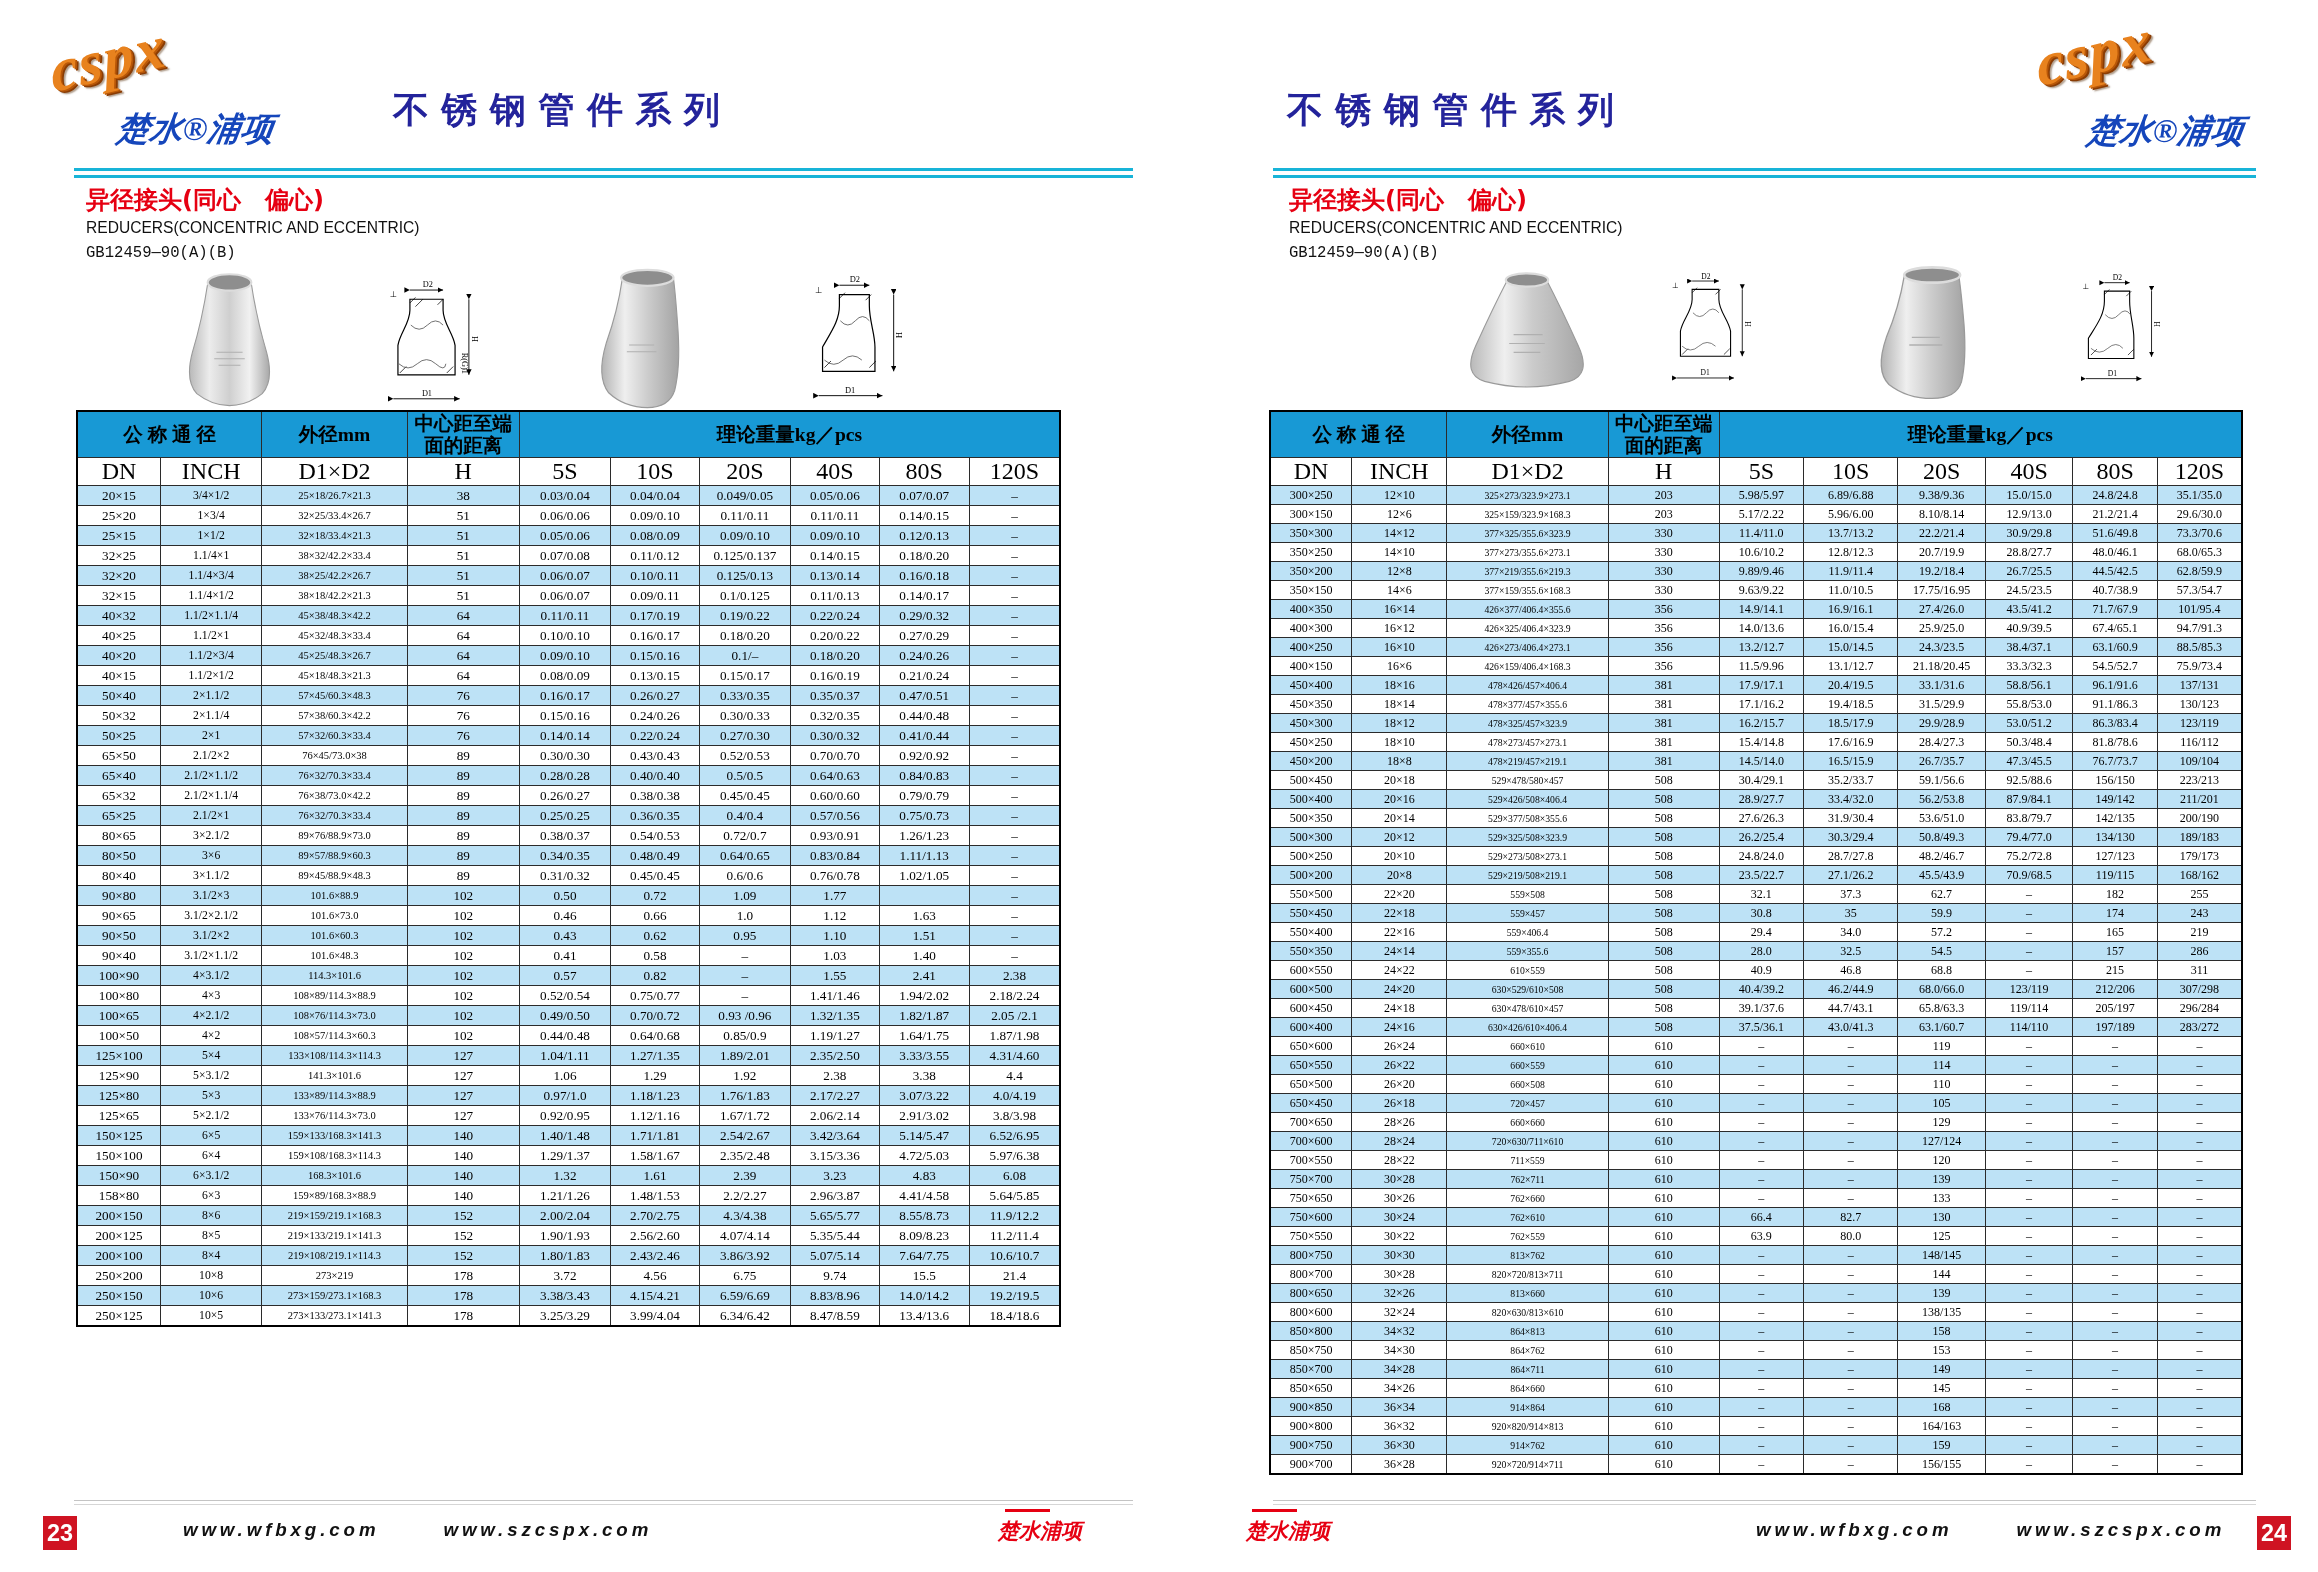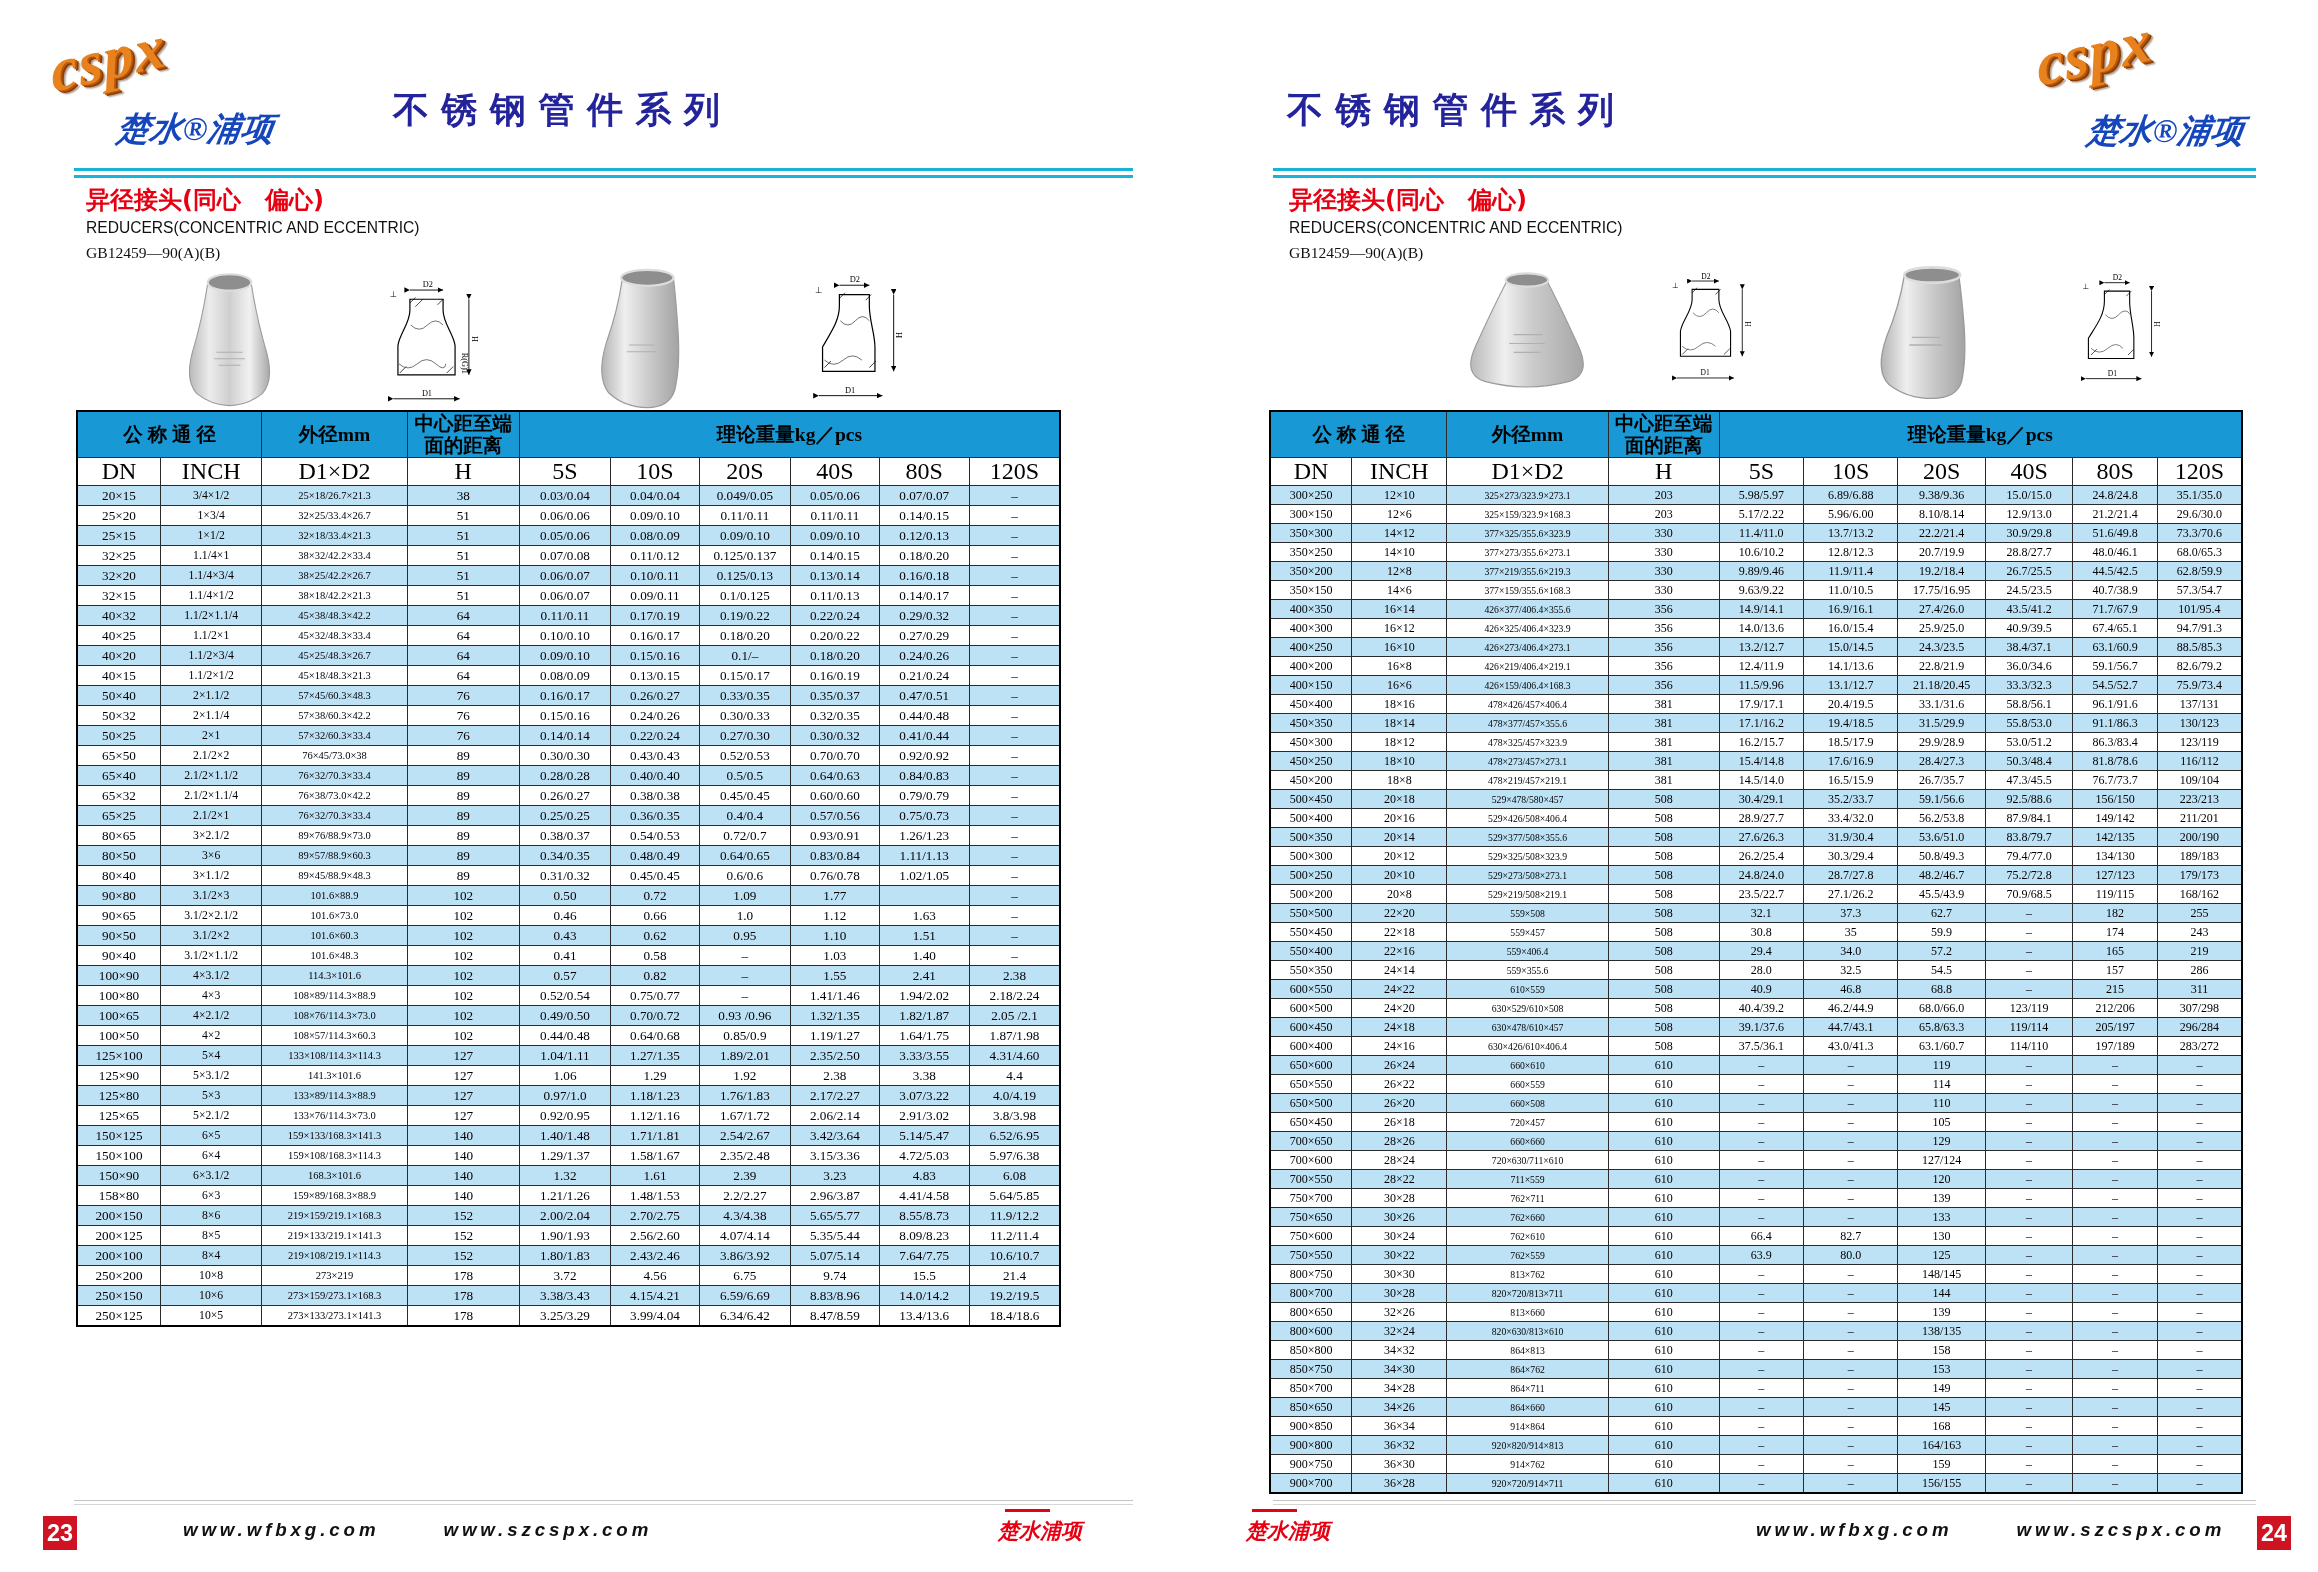--- a/index.html
+++ b/index.html
@@ -12,21 +12,21 @@
         text-shadow:1.6px 1.6px 0 #b85708,3.1px 3.1px 0 #8a3c04,4.7px 4.7px 1.6px rgba(80,40,0,.45);
         transform:rotate(-13deg) skewX(-6deg);transform-origin:left bottom;}
   .brandcn{font-style:italic;font-weight:bold;font-size:33px;color:#1546bb;transform:skewX(-8deg);
            white-space:nowrap;}
   .series{font-weight:bold;font-size:36px;color:#23239b;letter-spacing:12.5px;white-space:nowrap;
           font-family:"DejaVu Sans","Liberation Sans",sans-serif;}
   .cyanline{height:3.9px;border-top:3.1px solid #18b4d8;border-bottom:3.1px solid #18b4d8;}
   .sec-cn{font-size:24px;font-weight:bold;color:#e60012;white-space:nowrap;
           font-family:"DejaVu Sans","Liberation Sans",sans-serif;}
   .sec-en{font-size:15.6px;color:#111;font-family:"Liberation Sans",sans-serif;white-space:nowrap;}
-  .sec-std{font-size:15.6px;color:#111;font-family:Liberation Serif, serif;white-space:nowrap;}
+  .sec-std{font-size:15.6px;color:#111;font-family:Liberation Mono, monospace;white-space:nowrap;}
   
   table.dtable{border-collapse:collapse;table-layout:fixed;width:100%;border:2.3px solid #000;}
   .dtable th,.dtable td{border:0.8px solid #2b2b2b;text-align:center;vertical-align:middle;
         padding:0;overflow:hidden;white-space:nowrap;}
   .dtable tr.group th{background:#1899d5;font-size:19.5px;font-weight:bold;line-height:1.12;
         white-space:normal;padding:0.8px 1.6px;}
   .dtable tr.cols th{background:#fff;font-size:24px;font-weight:normal;}
   .dtable tbody tr:nth-child(odd){background:#bde2f6;}
   .dtable tbody tr:nth-child(even){background:#ffffff;}
   #tbl-left tbody tr{height:20px;font-size:13.2px;}
@@ -907,32 +907,20 @@
             <td>426×273/406.4×273.1</td>
             <td>356</td>
             <td>13.2/12.7</td>
             <td>15.0/14.5</td>
             <td>24.3/23.5</td>
             <td>38.4/37.1</td>
             <td>63.1/60.9</td>
             <td>88.5/85.3</td>
           </tr>
           <tr>
-            <td>400×200</td>
-            <td>16×8</td>
-            <td>426×219/406.4×219.1</td>
-            <td>356</td>
-            <td>12.4/11.9</td>
-            <td>14.1/13.6</td>
-            <td>22.8/21.9</td>
-            <td>36.0/34.6</td>
-            <td>59.1/56.7</td>
-            <td>82.6/79.2</td>
-          </tr>
-          <tr>
             <td>400×150</td>
             <td>16×6</td>
             <td>426×159/406.4×168.3</td>
             <td>356</td>
             <td>11.5/9.96</td>
             <td>13.1/12.7</td>
             <td>21.18/20.45</td>
             <td>33.3/32.3</td>
             <td>54.5/52.7</td>
             <td>75.9/73.4</td>

